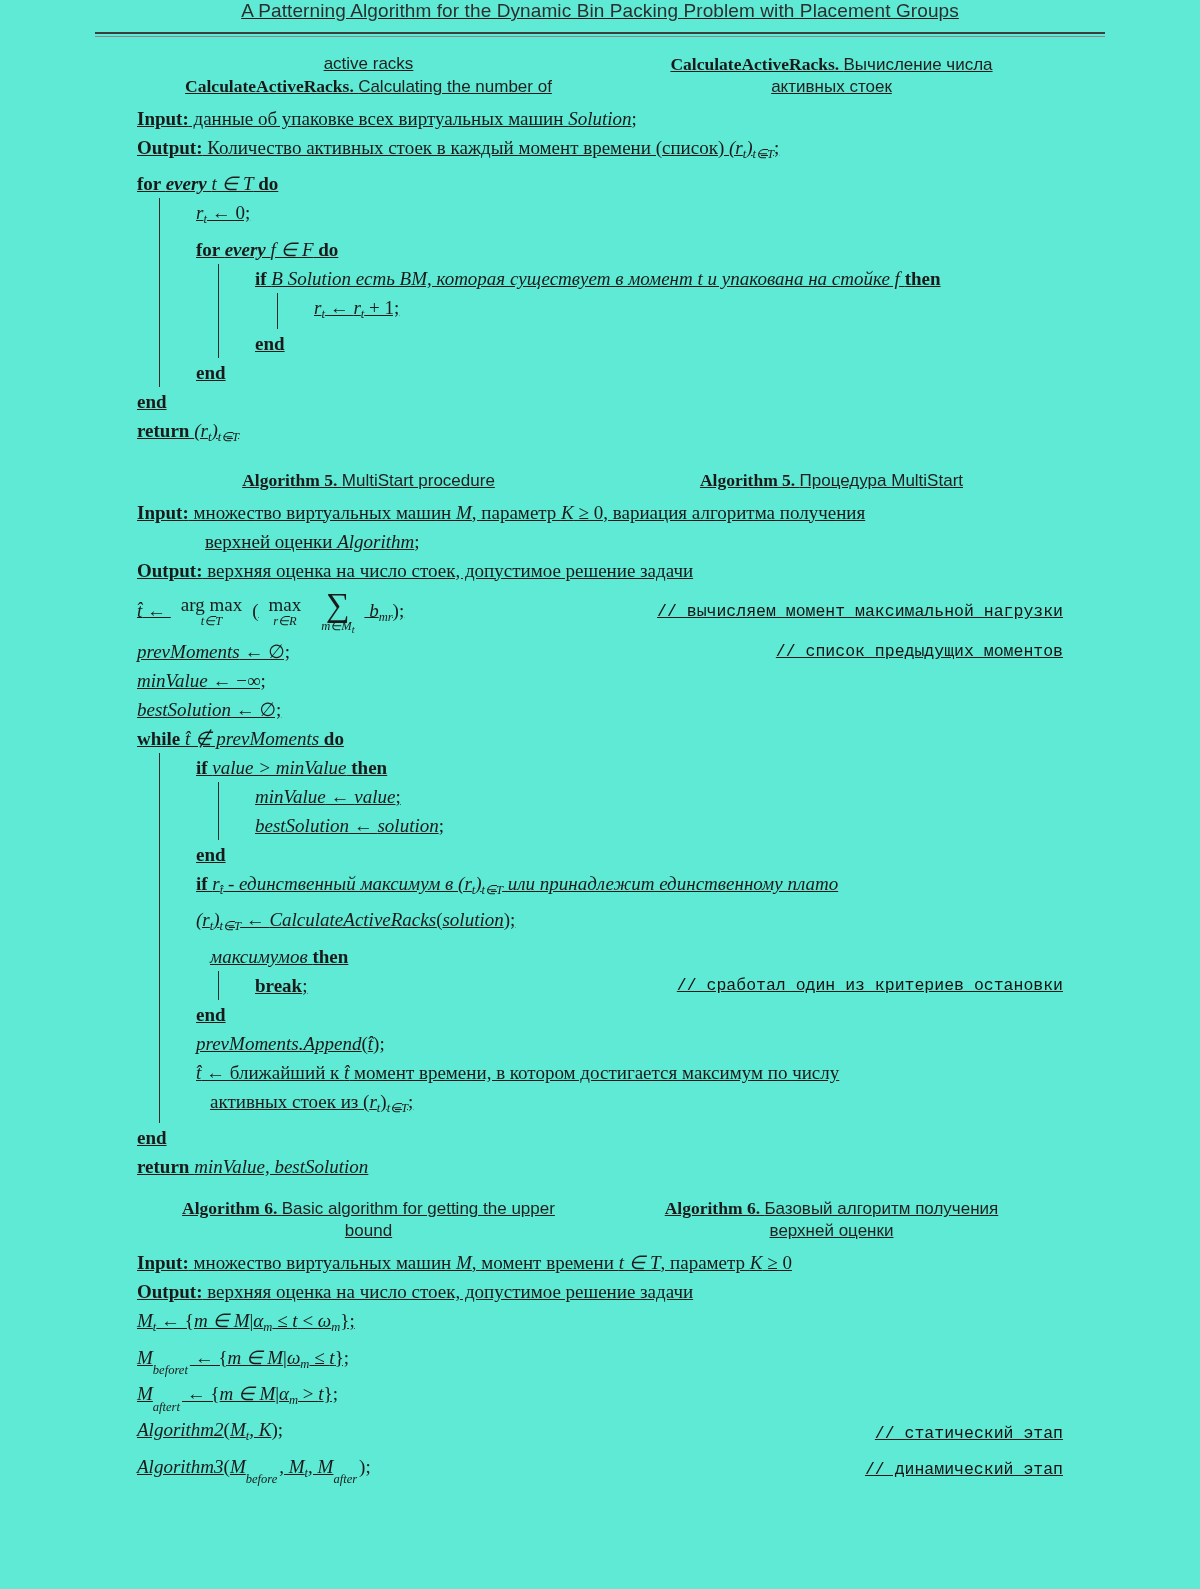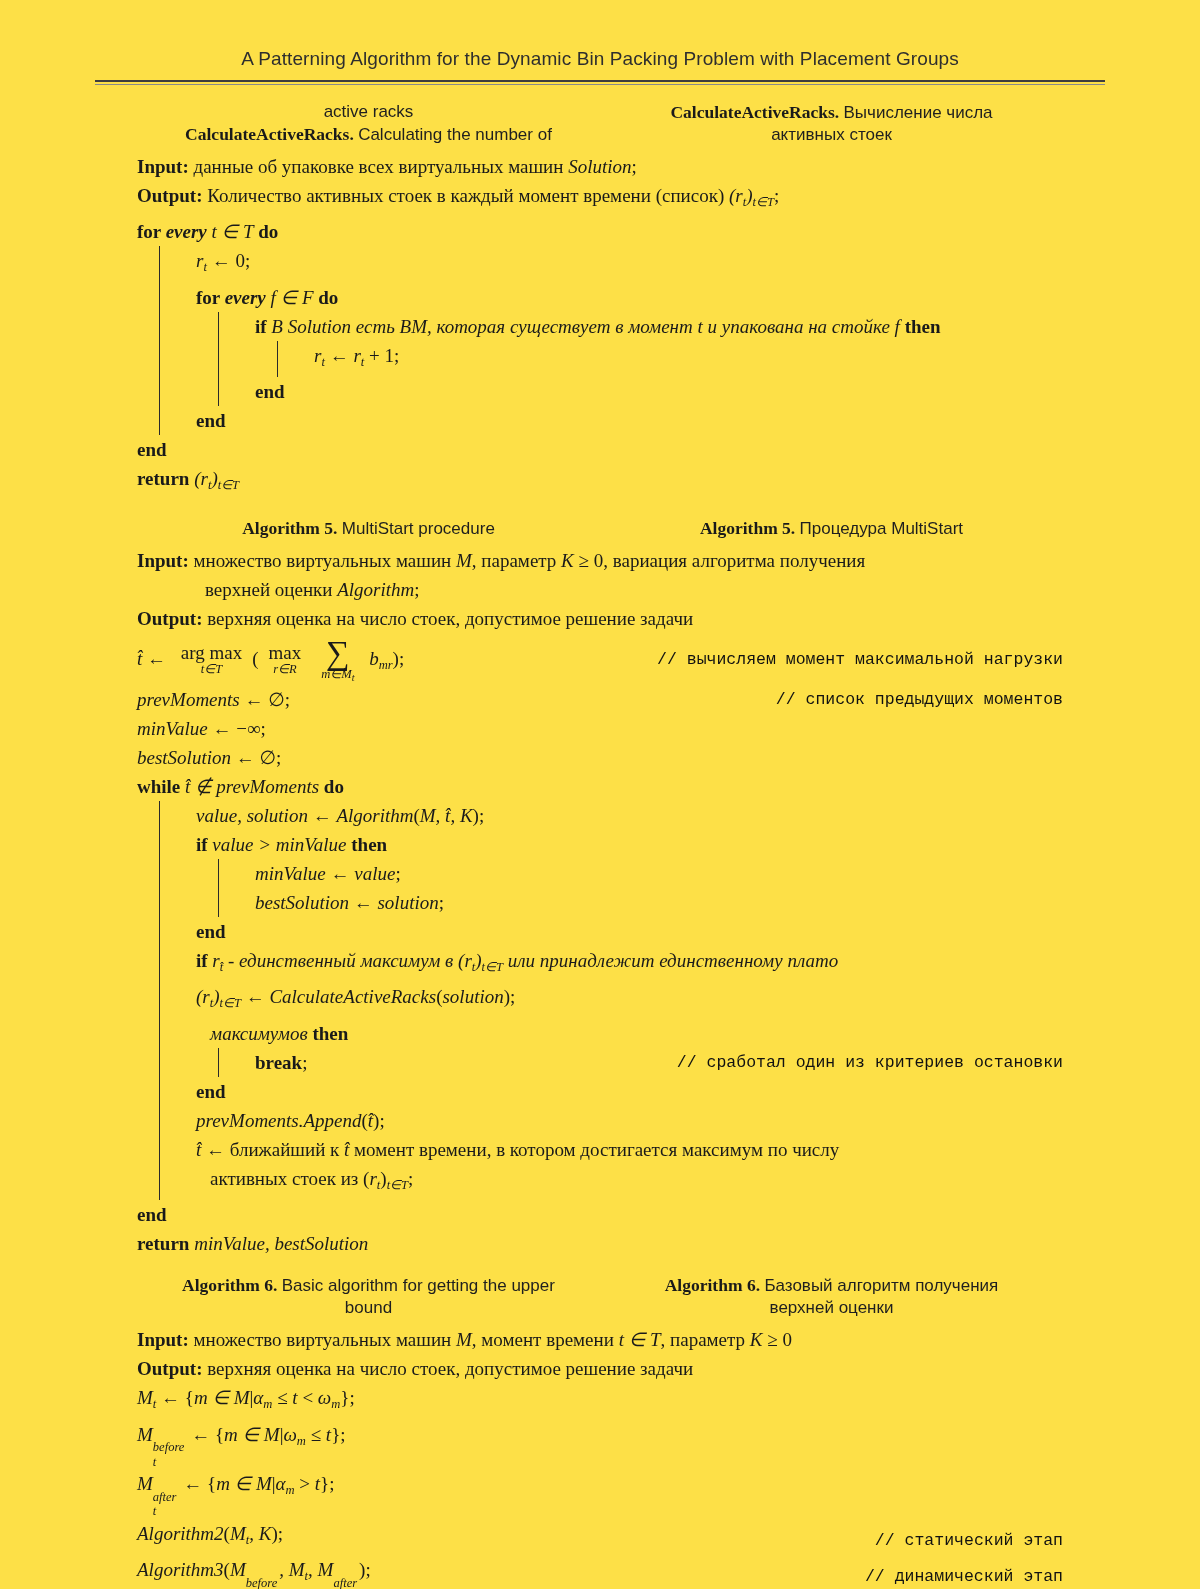--- a/index.html
+++ b/index.html
@@ -1,52 +1,52 @@
 <!DOCTYPE html>
 <html><head>
 <meta charset="utf-8">
 <style>
   html,body { margin:0; padding:0; background:#ffffff; }
   .page {
-    width:1200px; height:1589px; background:#fde047; color:#1a1a1a;
+    width:1200px; height:1589px; background:#5eead4; color:#1a1a1a;
     font-family:"Liberation Serif", serif; position:relative; overflow:hidden;
-    box-sizing:border-box; padding-top:48px;
+    box-sizing:border-box; text-decoration:underline;
   }
   .header-title {
     text-align:center; font-family:"Liberation Sans", sans-serif;
     font-size:19px; color:#2e2e2e; letter-spacing:0.1px;
   }
   .header-rule {
     margin:10px 95px 0 95px; height:2px;
     border-top:2px solid #3d3d3d; border-bottom:1px solid #8a8a8a;
   }
   .content { margin:0 137px; width:926px; }
   .caption-row { display:flex; margin:16px 0 6px 0; }
   .caption-cell { width:50%; text-align:center; line-height:22px; }
   .caption-label { font-family:"Liberation Serif", serif; font-weight:bold; font-size:17.5px; }
   .caption-text { font-family:"Liberation Sans", sans-serif; font-size:17px; color:#1f1f1f; }
   .algo-body { }
-  .line { display:flex; justify-content:flex-start; align-items:flex-end; line-height:29px; font-size:19px; }
+  .line { display:flex; justify-content:flex-start; align-items:center; line-height:29px; font-size:19px; }
   .line-main { display:inline; }
   .comment {
     margin-left:auto; font-family:"Liberation Mono", monospace;
     font-size:16.5px; color:#111; white-space:nowrap; padding-left:20px;
   }
   .block { margin-left:22px; border-left:1.4px solid #2a2a2a; padding-left:36px; }
   .c1 { padding-left:68px; }   
   .c2 { padding-left:14px; }   
   .formula { align-items:center; margin:4px 0 2px 0; }
   .seg-b  { font-weight:bold; }
   .seg-bi { font-weight:bold; font-style:italic; }
   .seg-i  { font-style:italic; }
   .seg-r  { }
   .seg-sub { font-size:0.66em; font-style:italic; vertical-align:-0.35em; }
   .seg-subn { font-size:0.8em; font-style:italic; vertical-align:-0.25em; }
   .ss {
-    display:inline-flex; flex-direction:column; align-items:flex-start;
+    display:inline-flex; align-items:flex-start;
     font-size:0.66em; font-style:italic; line-height:1.15; vertical-align:-0.85em;
     margin-right:2px;
   }
   .uo {
     display:inline-flex; flex-direction:column; align-items:center;
     line-height:1.05; vertical-align:middle; margin:0 10px;
   }
   .uo-top { white-space:nowrap; }
   .uo-bot { font-size:0.66em; font-style:italic; white-space:nowrap; }
   .sigma { font-size:1.75em; line-height:0.95; font-style:normal; }
@@ -148,23 +148,20 @@
           <span class="line-main"><span class="seg-i">minValue</span><span class="seg-r"> ← −∞;</span></span>
         </div>
         <div class="line">
           <span class="line-main"><span class="seg-i">bestSolution</span><span class="seg-r"> ← ∅;</span></span>
         </div>
         <div class="line">
           <span class="line-main"><span class="seg-b">while </span><span class="seg-i">t̂ ∉ prevMoments</span><span class="seg-b"> do</span></span>
         </div>
         <div class="block">
           <div class="line">
-            <span class="line-main"><span class="seg-i">value, solution</span><span class="seg-r"> ← </span><span class="seg-i">Algorithm</span><span class="seg-r">(</span><span class="seg-i">M, t̂, K</span><span class="seg-r">);</span></span>
-          </div>
-          <div class="line">
             <span class="line-main"><span class="seg-b">if </span><span class="seg-i">value &gt; minValue</span><span class="seg-b"> then</span></span>
           </div>
           <div class="block">
             <div class="line">
               <span class="line-main"><span class="seg-i">minValue</span><span class="seg-r"> ← </span><span class="seg-i">value</span><span class="seg-r">;</span></span>
             </div>
             <div class="line">
               <span class="line-main"><span class="seg-i">bestSolution</span><span class="seg-r"> ← </span><span class="seg-i">solution</span><span class="seg-r">;</span></span>
             </div>
           </div>

